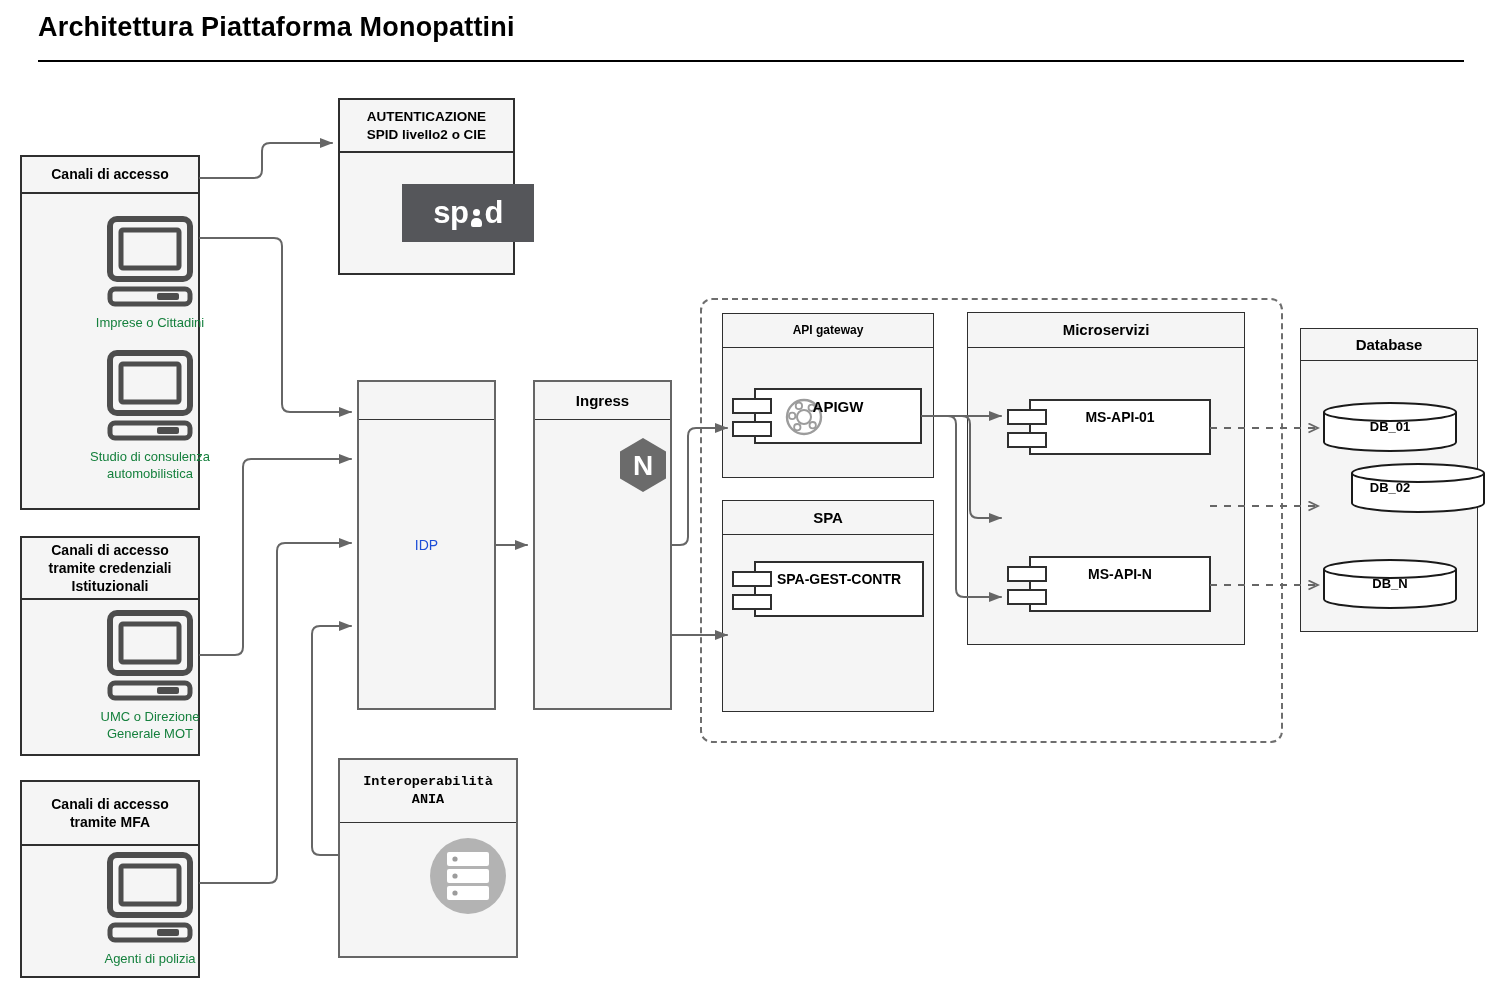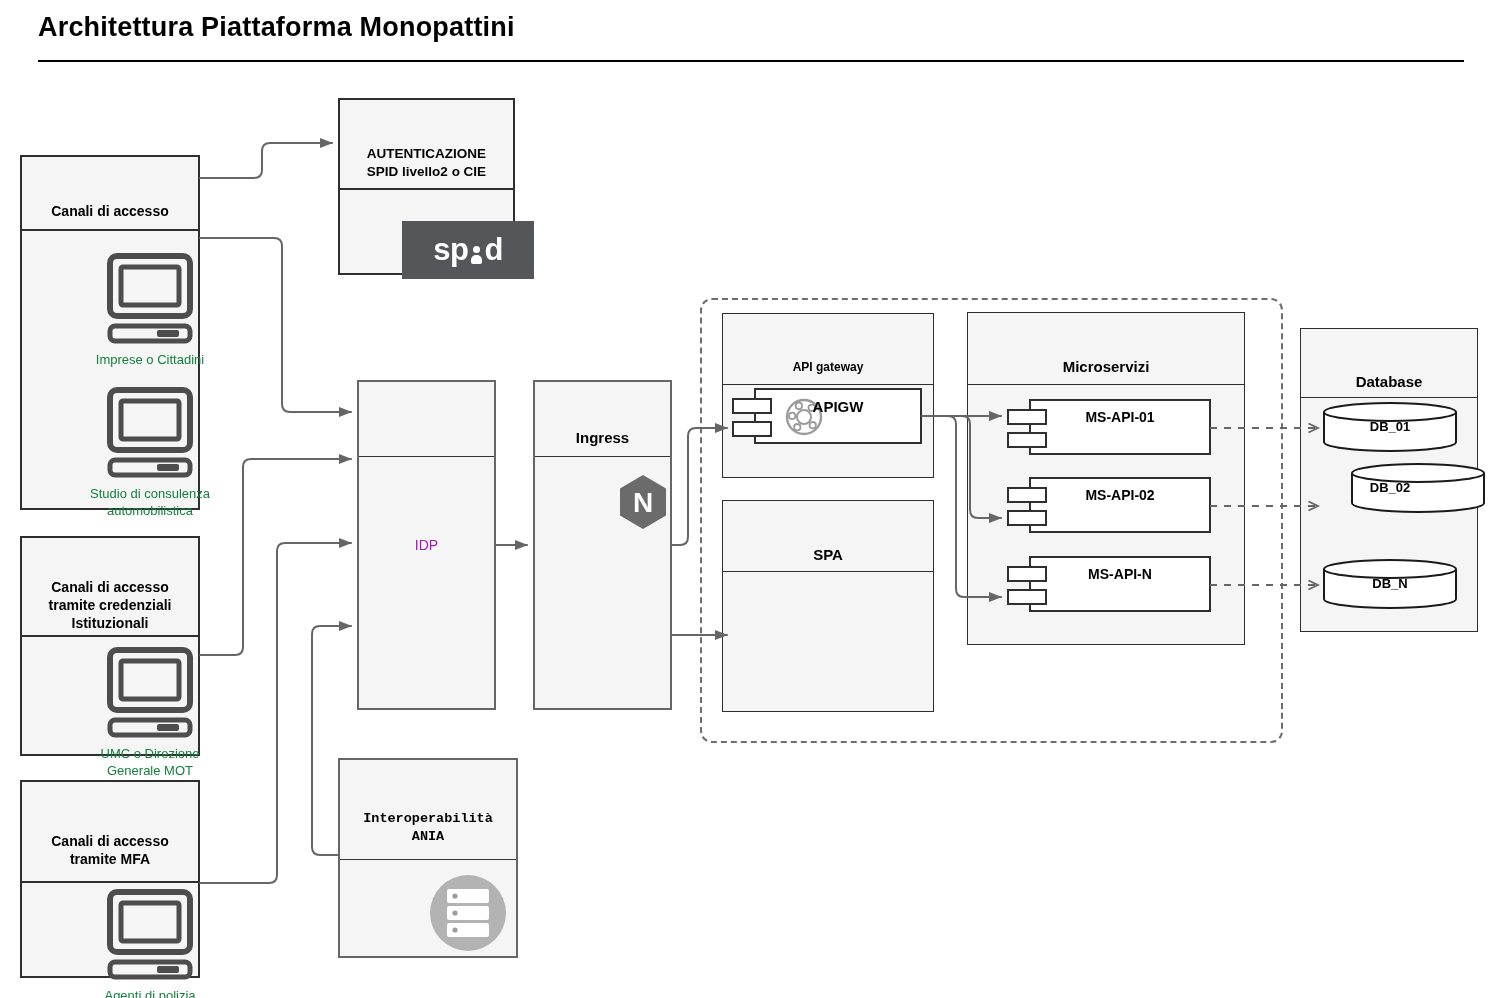--- a/index.html
+++ b/index.html
@@ -13,34 +13,34 @@
   .page-title { left:38px; top:12px; font-size:27px; font-weight:bold; letter-spacing:0.2px; }
   .title-rule { left:38px; top:60px; width:1426px; border-top:2.5px solid #000; }
 
   .node {
     position:absolute; background:#f5f5f5; border:2px solid #2f2f2f;
   }
   .node.gray-border { border-color:#666; }
   .node-header {
     width:100%; text-align:center; font-weight:bold;
     border-bottom:2px solid #2f2f2f; white-space:pre-line;
-    display:flex; align-items:center; justify-content:center; line-height:1.3;margin-top:37px;
+    display:flex; align-items:center; justify-content:center; line-height:1.3;
   }
   .node.gray-border .node-header { border-bottom-color:#333; }
   .hdr14 { font-size:14px; }
   .hdr15 { font-size:15px; }
   .hdr13 { font-size:13.5px; }
   .hdr12 { font-size:12px; }
 
   .node-body { position:relative; width:100%; display:flex; flex-direction:column; align-items:center;margin-left:40px; }
   .figure-label { font-size:13px; color:#15803d; text-align:center; white-space:pre-line; line-height:1.3; margin-top:5px; }
 
   .center-label {
     position:absolute; inset:0; display:flex; align-items:center; justify-content:center;
-    font-size:14px; color:#a21caf;
+    font-size:14px; color:#1d4ed8;
   }
 
   
   .component {
     position:absolute; background:#fff; border:2px solid #2f2f2f;
   }
   .component .comp-label {
     position:absolute; top:8px; left:0; right:0; text-align:center;
     font-weight:bold; font-size:14px;
   }
@@ -195,33 +195,33 @@
         <circle cx="8.2" cy="18.9" r="3.2" fill="#ffffff" stroke="#9c9c9c" stroke-width="1.8"></circle>
         <circle cx="13.3" cy="30.2" r="3.2" fill="#ffffff" stroke="#9c9c9c" stroke-width="1.8"></circle>
         <circle cx="28.7" cy="28.2" r="3.2" fill="#ffffff" stroke="#9c9c9c" stroke-width="1.8"></circle>
       </svg>
       <div class="comp-label" style="font-size:15px;">APIGW</div>
     </div>
   </div>
 
   <div class="node" style="left:722px; top:500px; width:212px; height:212px; border-width:1.5px;">
     <div class="node-header hdr15" style="height:34px; border-bottom-width:1.5px;">SPA</div>
+    <div class="component" style="left:31px; top:60px; width:170px; height:56px;">
+      <div class="comp-tab tab1"></div>
+      <div class="comp-tab tab2"></div>
+      <div class="comp-label">SPA-GEST-CONTR</div>
+    </div>
   </div>
 
   <div class="node" style="left:967px; top:312px; width:278px; height:333px; border-width:1.5px;">
     <div class="node-header hdr15" style="height:35px; border-bottom-width:1.5px;">Microservizi</div>
     <div class="component" style="left:61px; top:86px; width:182px; height:56px;">
       <div class="comp-tab tab1"></div>
       <div class="comp-tab tab2"></div>
       <div class="comp-label">MS-API-01</div>
-    </div>
-    <div class="component" style="left:61px; top:164px; width:182px; height:56px;">
-      <div class="comp-tab tab1"></div>
-      <div class="comp-tab tab2"></div>
-      <div class="comp-label">MS-API-02</div>
     </div>
     <div class="component" style="left:61px; top:243px; width:182px; height:56px;">
       <div class="comp-tab tab1"></div>
       <div class="comp-tab tab2"></div>
       <div class="comp-label">MS-API-N</div>
     </div>
   </div>
 
   <div class="node" style="left:1300px; top:328px; width:178px; height:304px; border-width:1.5px;">
     <div class="node-header hdr15" style="height:32px; border-bottom-width:1.5px;">Database</div>

